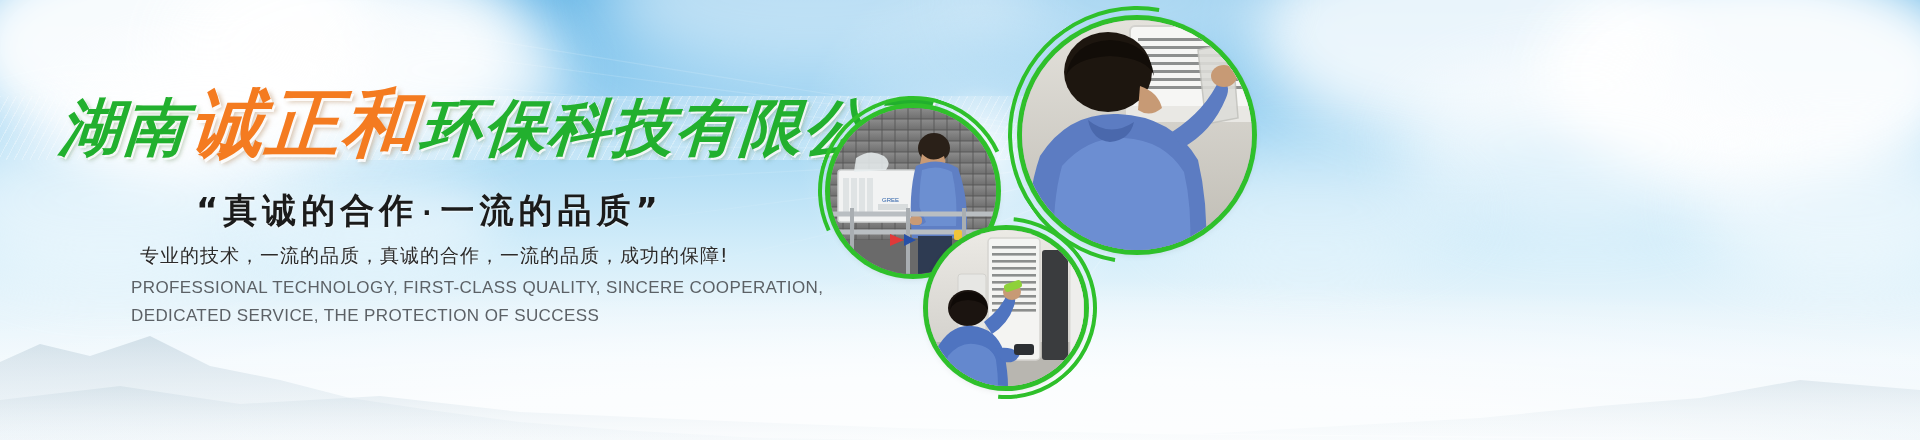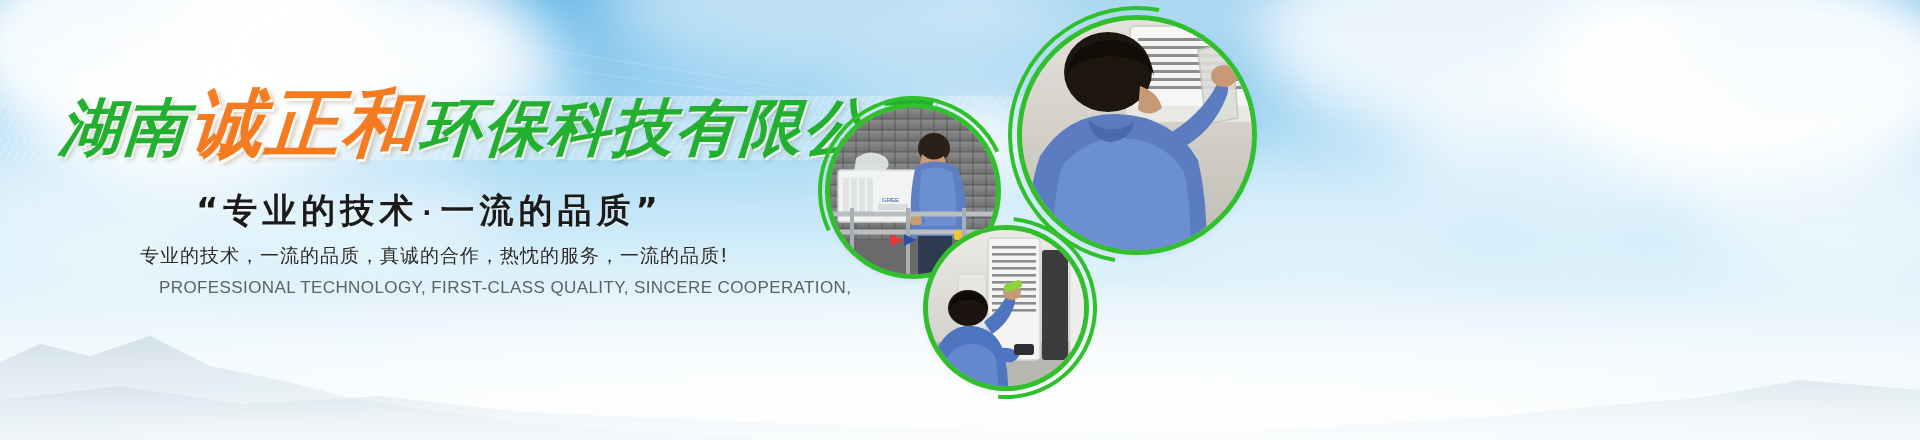--- a/index.html
+++ b/index.html
@@ -123,21 +123,21 @@
   }
 
   .sub-en {
     position:absolute; left:131px;
     font-family:"Liberation Sans", sans-serif;
     font-size:17px;
     color:#5c6166;
     letter-spacing:.4px;
     white-space:nowrap;
   }
-  .sub-en.line1 { top:234px;margin-left:28px; }
+  .sub-en.line1 { top:234px; }
   .sub-en.line2 { top:258px; }
 
   
   .photos { position:absolute; left:800px; top:0; width:560px; height:440px; }
 
   .pc {
     position:absolute;
     border-radius:50%;
     overflow:hidden;
     background:#9aa3a8;
@@ -234,26 +234,27 @@
 
   <div class="title-band"></div>
 
   <div class="text-block">
 
     <div class="company-title">
       <span class="t-green">湖南</span><span class="t-orange">诚正和</span><span class="t-green">环保科技有限公司</span>
     </div>
 
     <div class="slogan">
-      <span>“</span><span>专业的技术</span><span class="mid-dot">·</span><span>一流的品质</span><span>”</span>
-    </div>
-
-    <div class="sub-cn">专业的技术，一流的品质，真诚的合作，热忱的服务，一流的品质!</div>
+      <span>“</span><span>真诚的合作</span><span class="mid-dot">·</span><span>一流的品质</span><span>”</span>
+    </div>
+
+    <div class="sub-cn">专业的技术，一流的品质，真诚的合作，一流的品质，成功的保障!</div>
 
     <div class="sub-en line1" style="top:278px">PROFESSIONAL TECHNOLOGY, FIRST-CLASS QUALITY, SINCERE COOPERATION,</div>
+    <div class="sub-en line2" style="top:306px">DEDICATED SERVICE, THE PROTECTION OF SUCCESS</div>
   </div>
 
   <div class="photos">
 
     <div class="pc-ring circA-ring dashed"></div>
     <div class="pc-ring circB-ring dashed"></div>
     <div class="pc-ring circC-ring dashed"></div>
 
     <div class="pc circA">
       <svg class="scene" viewBox="0 0 166 166" preserveAspectRatio="xMidYMid slice">

